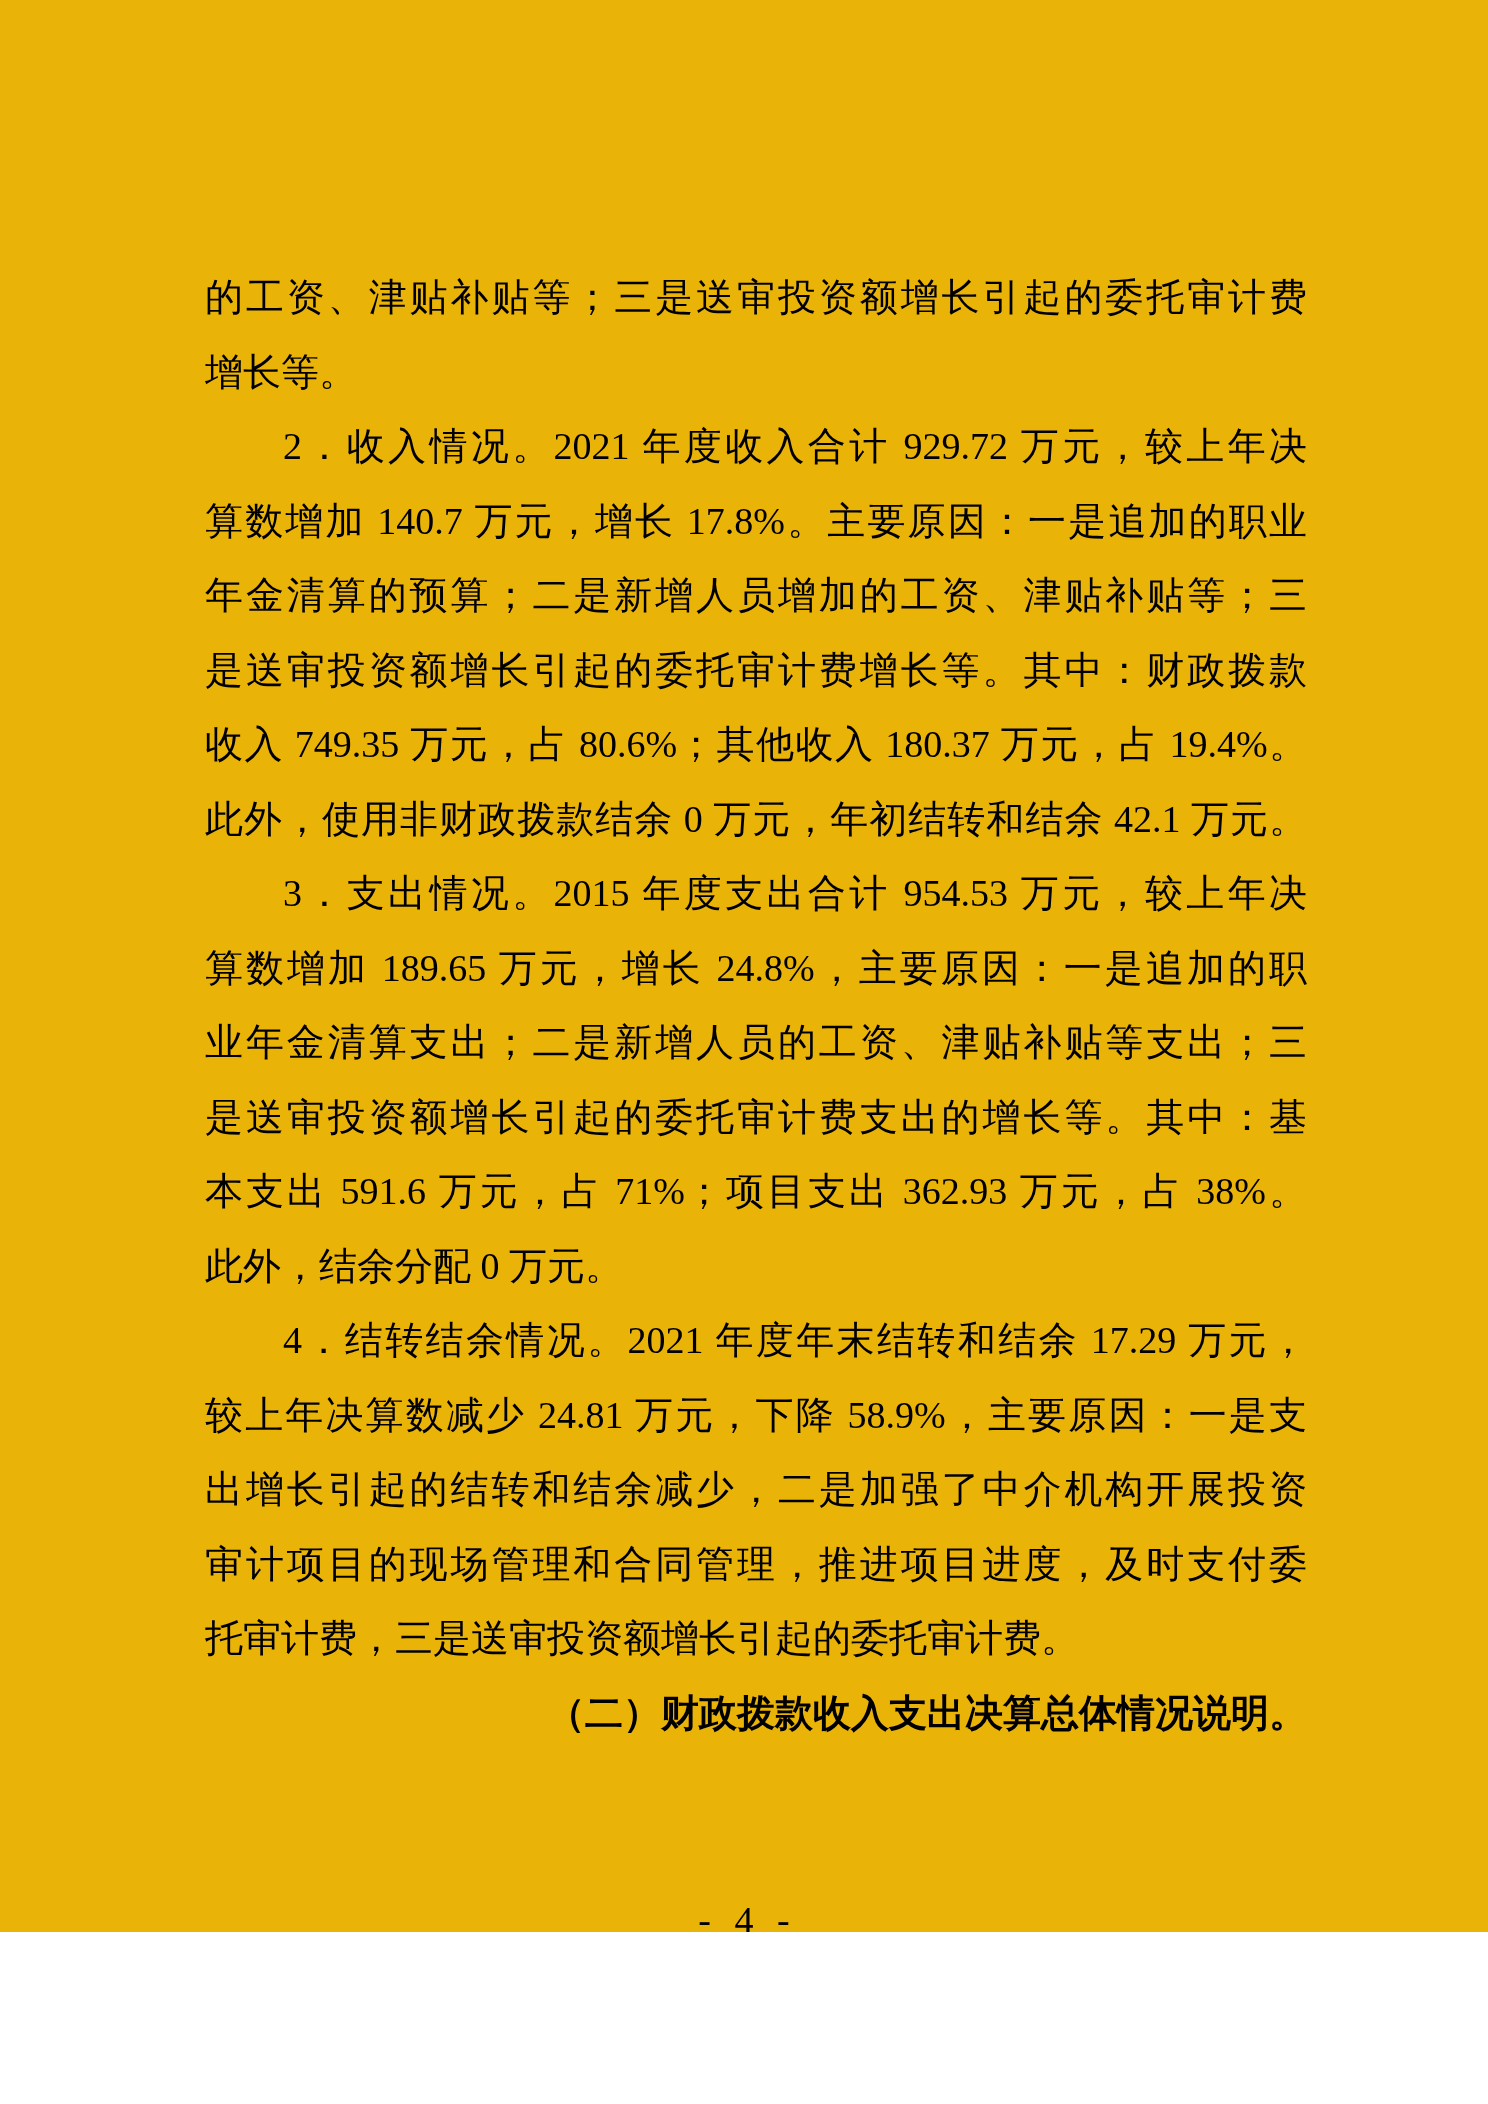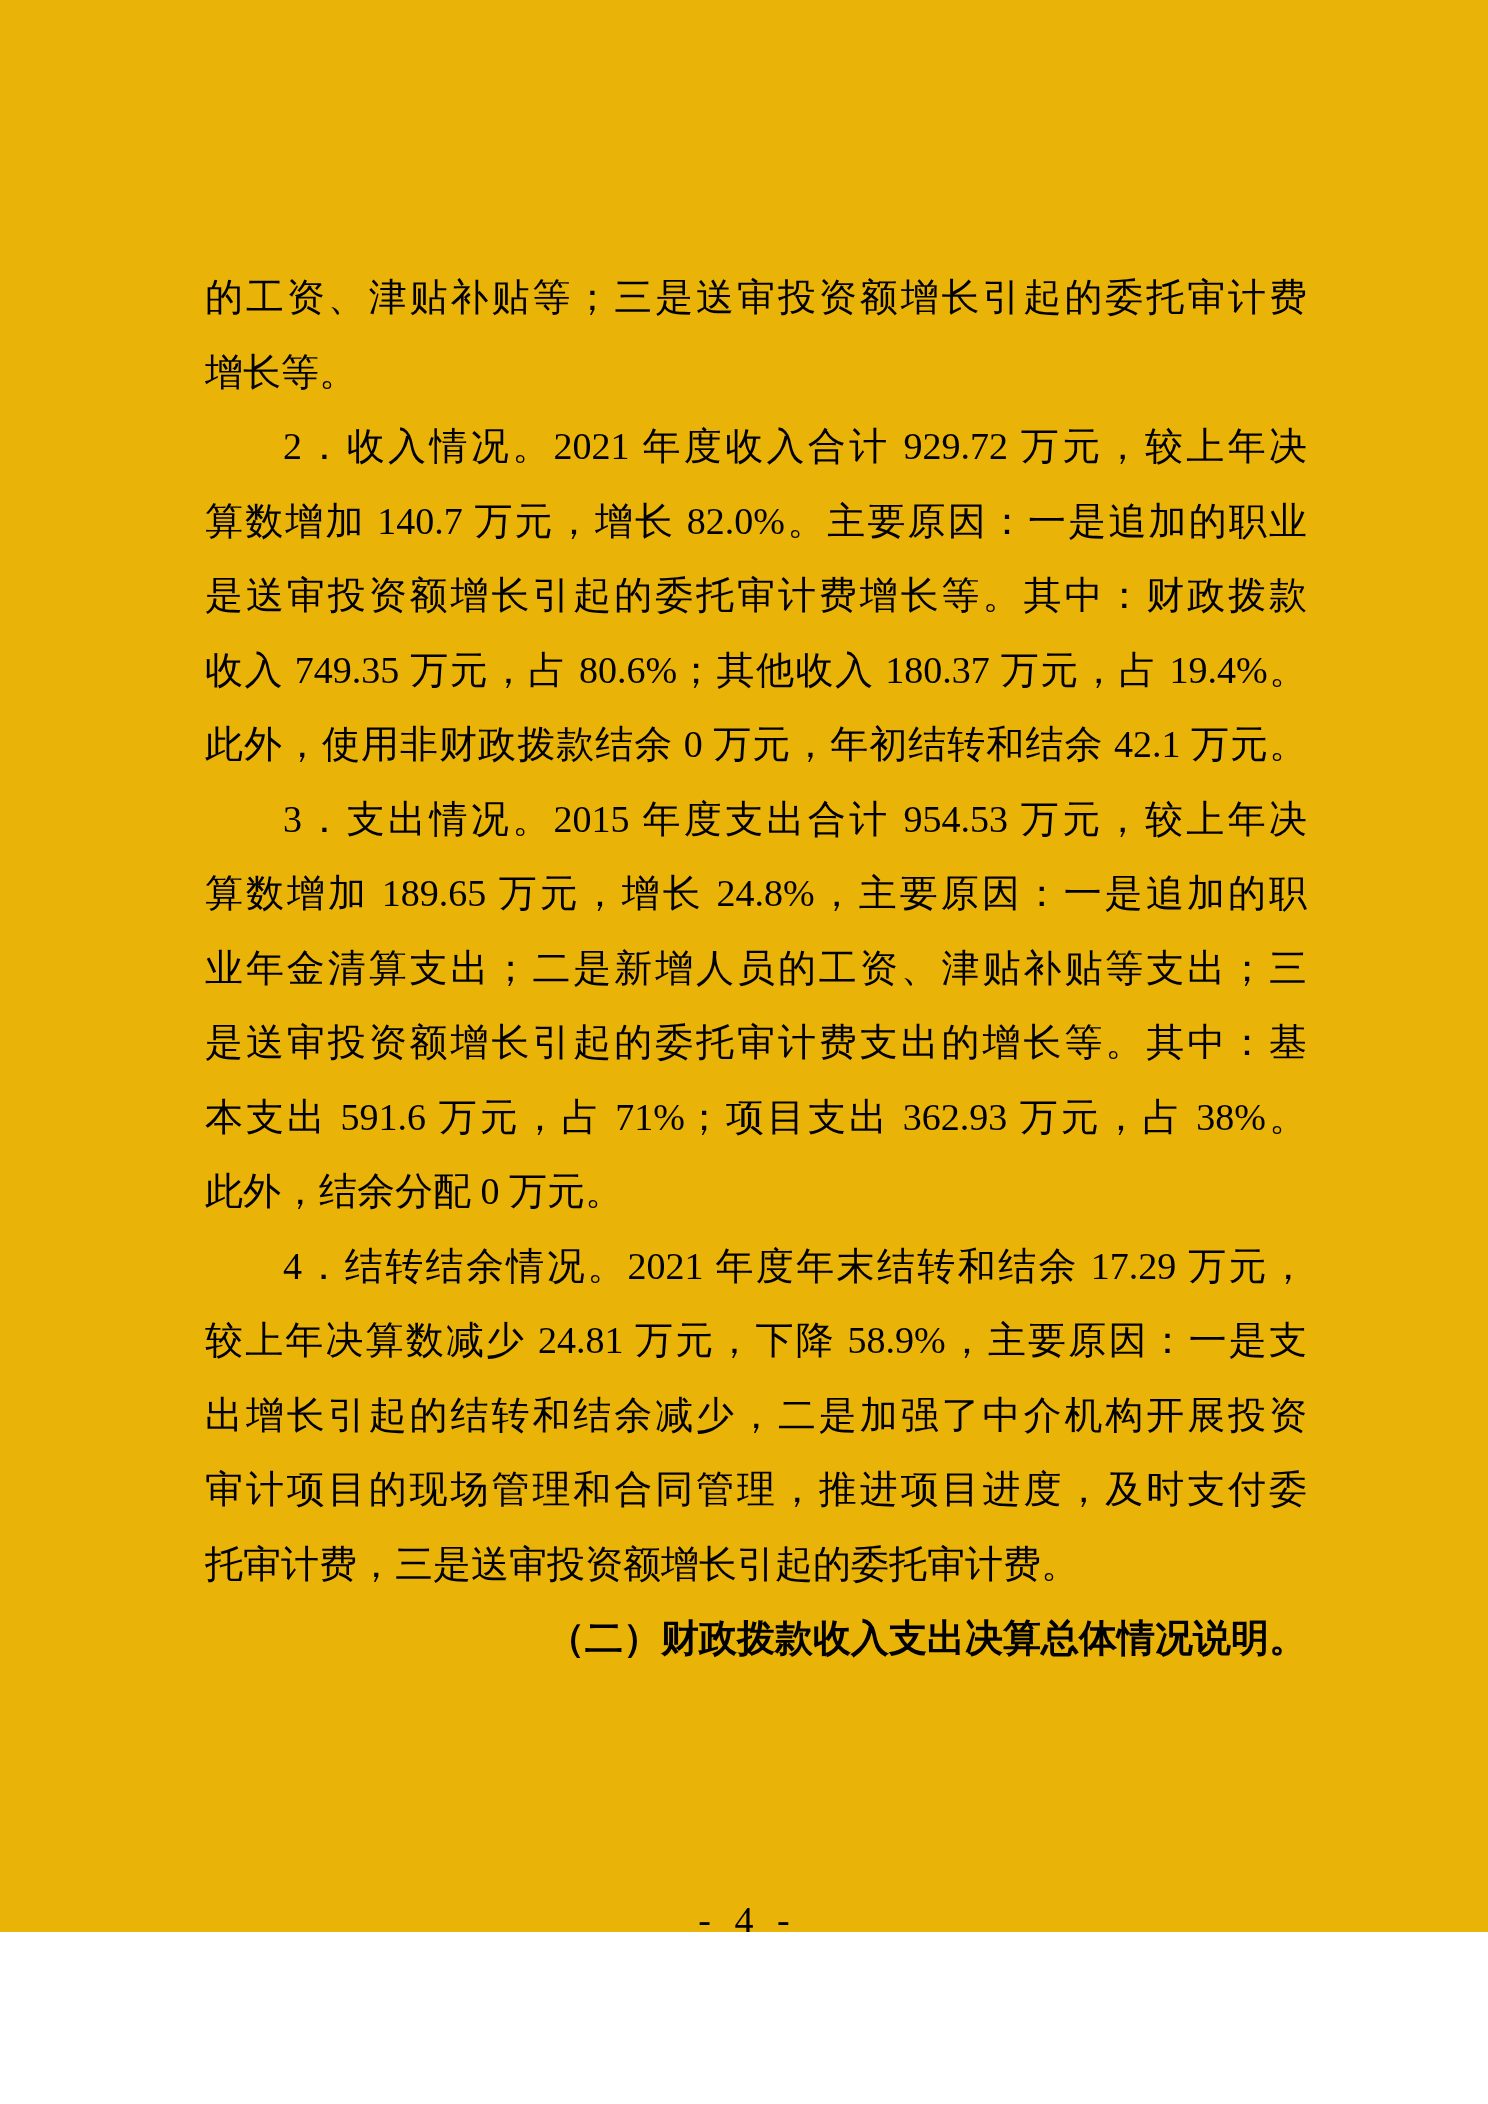--- a/index.html
+++ b/index.html
@@ -50,21 +50,22 @@
   }
 </style>
 </head>
 <body>
 
 <div class="page">
   <div class="doc">
     <div class="line j">的工资、津贴补贴等；三是送审投资额增长引起的委托审计费</div>
     <div class="line">增长等。</div>
     <div class="line j in">2．收入情况。2021 年度收入合计 929.72 万元，较上年决</div>
-    <div class="line j">算数增加 140.7 万元，增长 82.0%。主要原因：一是追加的职业</div>
+    <div class="line j">算数增加 140.7 万元，增长 17.8%。主要原因：一是追加的职业</div>
+    <div class="line j">年金清算的预算；二是新增人员增加的工资、津贴补贴等；三</div>
     <div class="line j">是送审投资额增长引起的委托审计费增长等。其中：财政拨款</div>
     <div class="line j">收入 749.35 万元，占 80.6%；其他收入 180.37 万元，占 19.4%。</div>
     <div class="line j">此外，使用非财政拨款结余 0 万元，年初结转和结余 42.1 万元。</div>
     <div class="line j in">3．支出情况。2015 年度支出合计 954.53 万元，较上年决</div>
     <div class="line j">算数增加 189.65 万元，增长 24.8%，主要原因：一是追加的职</div>
     <div class="line j">业年金清算支出；二是新增人员的工资、津贴补贴等支出；三</div>
     <div class="line j">是送审投资额增长引起的委托审计费支出的增长等。其中：基</div>
     <div class="line j">本支出 591.6 万元，占 71%；项目支出 362.93 万元，占 38%。</div>
     <div class="line">此外，结余分配 0 万元。</div>
     <div class="line j in">4．结转结余情况。2021 年度年末结转和结余 17.29 万元，</div>

